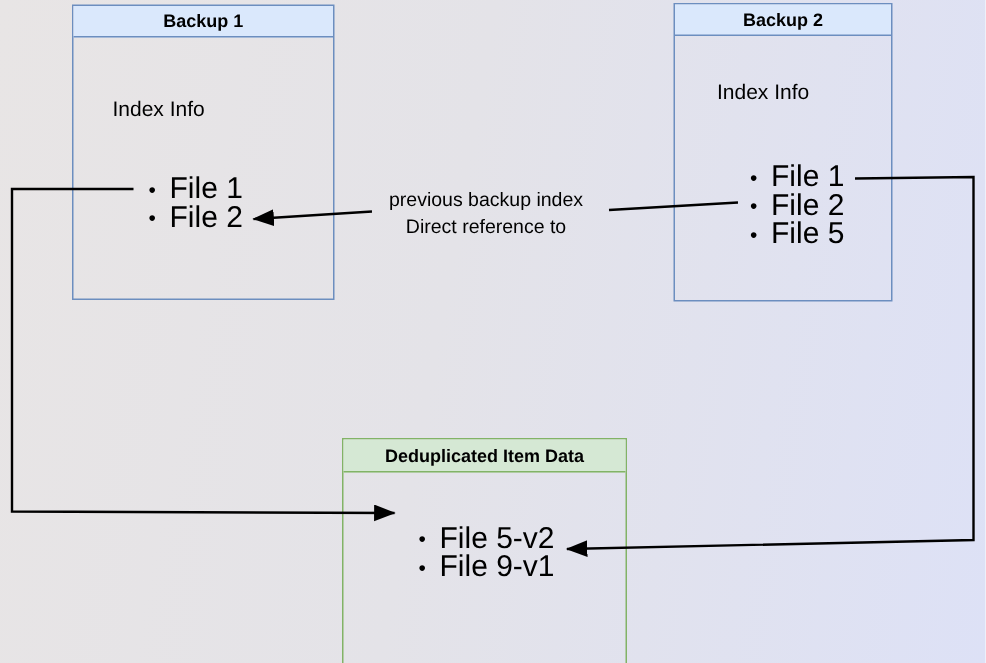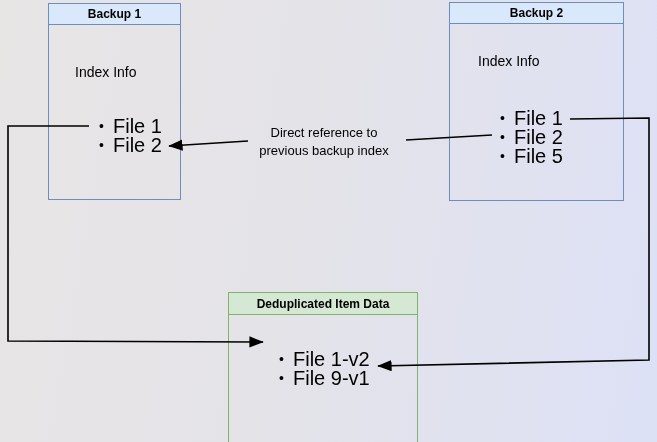--- a/index.html
+++ b/index.html
@@ -68,50 +68,50 @@
   }
   svg.connectors {
     position: absolute;
     left: 0; top: 0;
     pointer-events: none;
   }
 </style>
 </head>
 <body>
 
-<div class="box box-blue" style="left:48px; top:3px; width:133px; height:197px;">
+<div class="box box-blue" style="left:48px; top:3px; width:175px; height:197px;">
   <div class="box-header" style="height:21px;">Backup 1</div>
   <div class="section-label" style="left:26px; top:60px;">Index Info</div>
   <ul class="file-list" style="left:50px; top:113px;">
     <li>File 1</li>
     <li>File 2</li>
   </ul>
 </div>
 
-<div class="box box-blue" style="left:449px; top:2px; width:175px; height:199px;">
+<div class="box box-blue" style="left:449px; top:2px; width:146px; height:199px;">
   <div class="box-header" style="height:21px;">Backup 2</div>
   <div class="section-label" style="left:28px; top:50px;">Index Info</div>
   <ul class="file-list" style="left:50px; top:106px;">
     <li>File 1</li>
     <li>File 2</li>
     <li>File 5</li>
   </ul>
 </div>
 
 <div class="box box-green" style="left:228px; top:292px; width:190px; height:156px;">
   <div class="box-header" style="height:22px;">Deduplicated Item Data</div>
   <ul class="file-list" style="left:50px; top:57px;">
-    <li>File 1-v2</li>
+    <li>File 5-v2</li>
     <li>File 9-v1</li>
   </ul>
 </div>
 
 <div class="annotation">
+  <div>previous backup index</div>
   <div>Direct reference to</div>
-  <div>previous backup index</div>
 </div>
 
 <svg class="connectors" width="657" height="442" viewBox="0 0 657 442">
   <defs>
     <marker id="arrow" markerWidth="10" markerHeight="8" refX="8.5" refY="3.5" orient="auto">
       <path d="M0,0 L9,3.5 L0,7 Z" fill="#000"></path>
     </marker>
   </defs>
 
   <polyline points="89,126 8,126 8,341 263,342" fill="none" stroke="#000" stroke-width="1.6" marker-end="url(#arrow)"></polyline>

